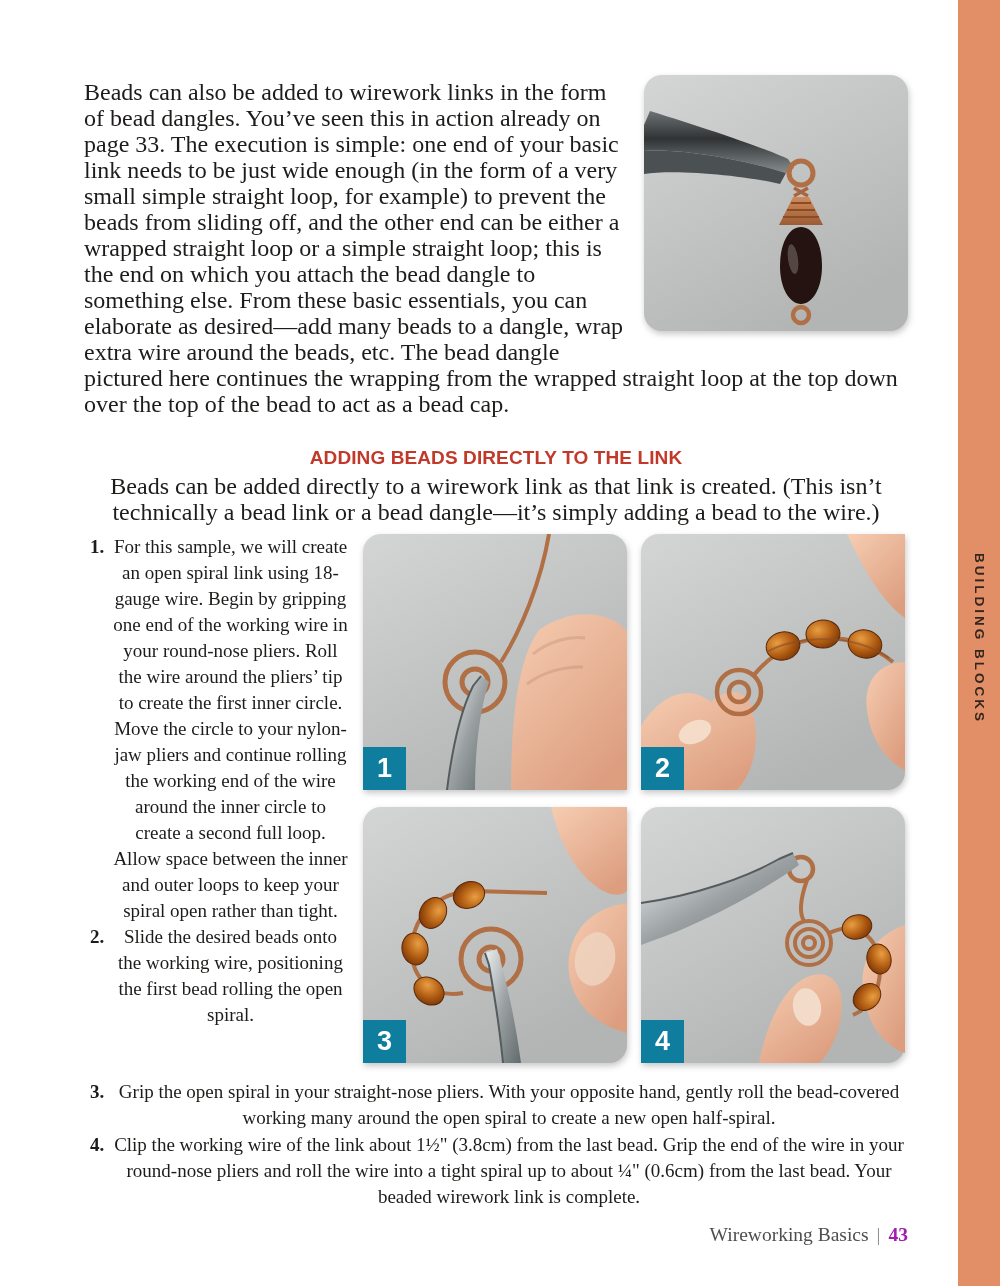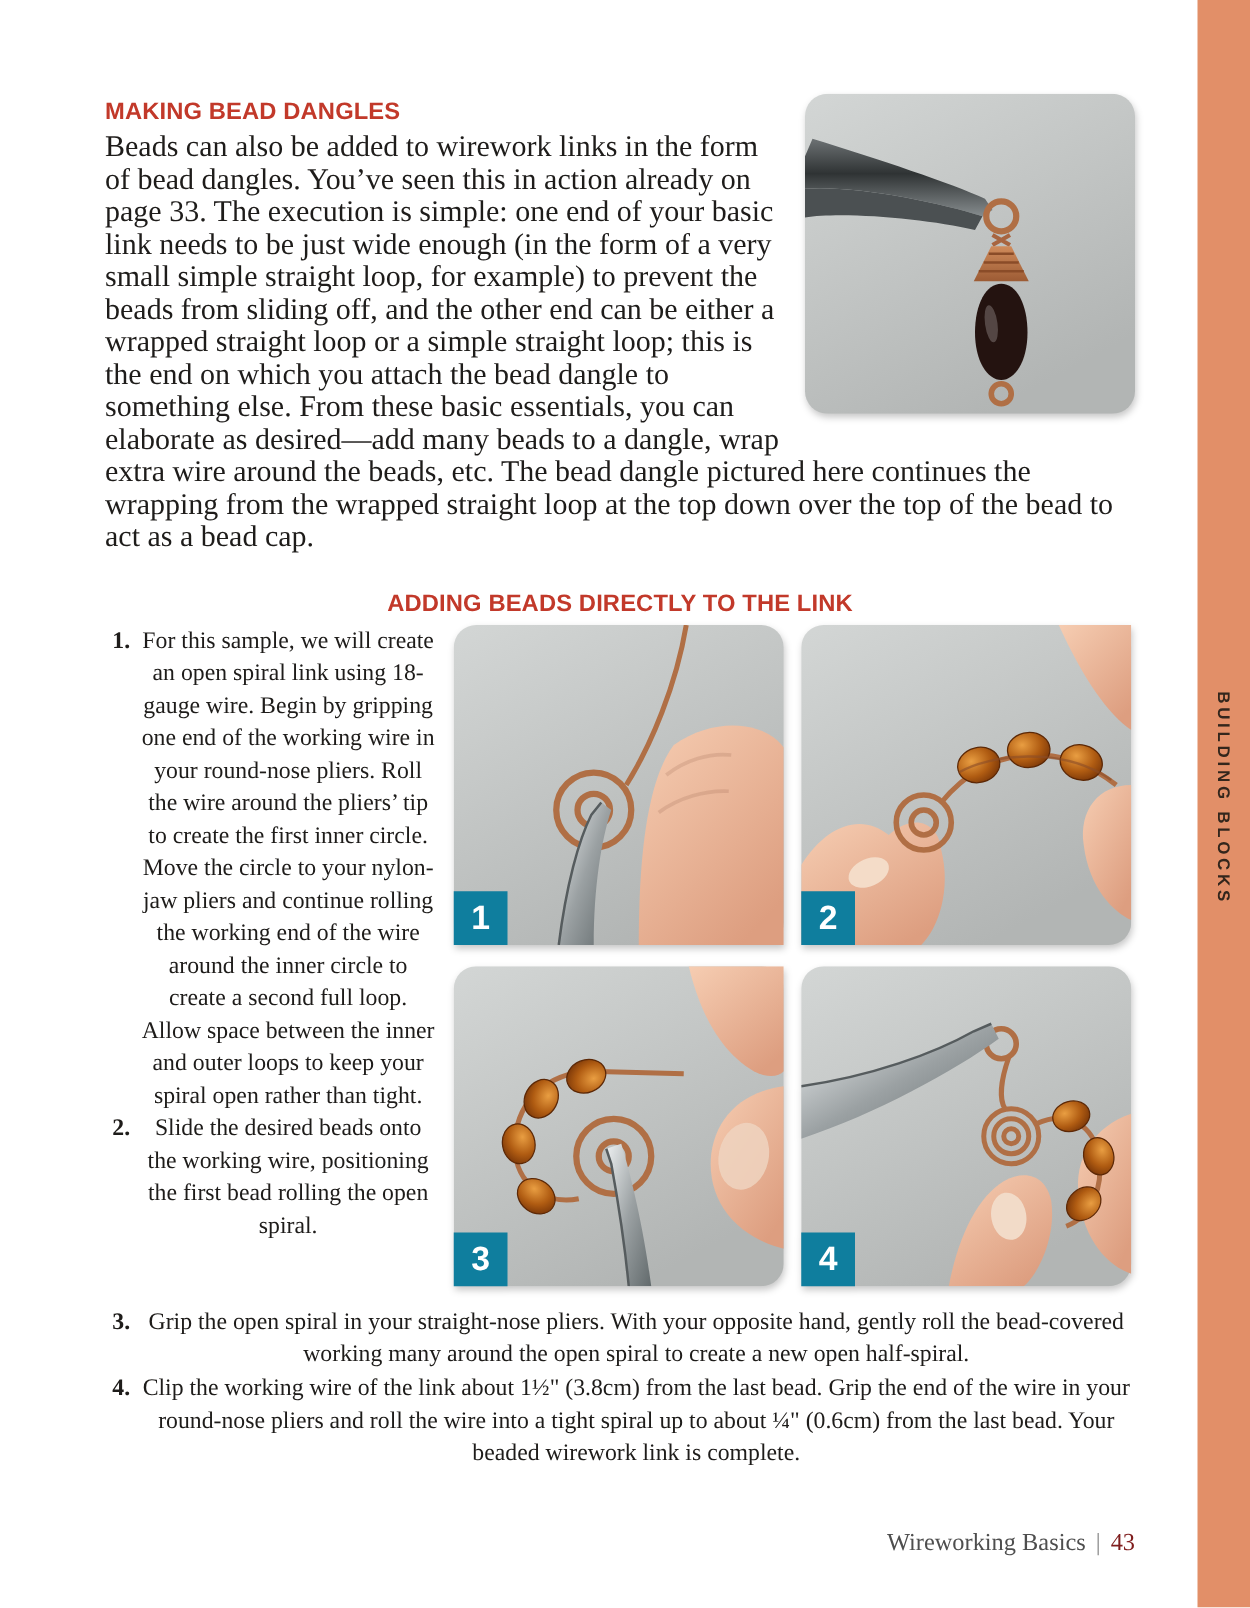--- a/index.html
+++ b/index.html
@@ -60,21 +60,21 @@
   .step-text { flex:1;font-family:Liberation Serif, serif; }
   .steps-bottom { margin-top:16px; }
   .steps-bottom .step { margin-bottom:1px; }
 
   .footer {
     position:absolute; top:1224px; right:92px;
     font-size:19.5px; color:#4e4e4e;
   }
   .footer .book-title { }
   .footer .sep { color:#8a8a8a; padding:0 8px; font-style:normal; }
-  .footer .page-num { font-weight:400; color:#7f1d1d; font-style:normal; }
+  .footer .page-num { font-weight:700; color:#a21caf; font-style:normal; }
 </style>
 </head>
 <body>
 
 <div class="page">
 
   <svg width="0" height="0" style="position:absolute">
     <defs>
       <linearGradient id="gBg" x1="0" y1="0" x2="0.55" y2="1">
         <stop offset="0" stop-color="#d3d6d5"></stop>
@@ -124,27 +124,27 @@
             <circle cx="157" cy="98" r="12" fill="none" stroke="#b06f45" stroke-width="5"></circle>
             <path d="M150,113 L164,121 M164,113 L150,121" stroke="#a86540" stroke-width="3.4" fill="none"></path>
             <path d="M149,122 L135,150 L179,150 L165,122 Z" fill="url(#gCopper)"></path>
             <path d="M147,128 H167 M143,135 H171 M139,142 H175" stroke="#8a4c28" stroke-width="2"></path>
             <path d="M157,152 C145,152 136,168 136,191 C136,214 146,229 157,229 C168,229 178,214 178,191 C178,168 169,152 157,152 Z" fill="#241310"></path>
             <ellipse cx="149" cy="184" rx="5" ry="15" fill="rgba(255,255,255,0.22)" transform="rotate(-8 149 184)"></ellipse>
             <circle cx="157" cy="240" r="8" fill="none" stroke="#b06f45" stroke-width="4.5"></circle>
           </g>
         </svg>
       </div>
-      <h2 class="sec-heading">MAKING BEAD DANGLES</h2>
       <p class="body-text">Beads can also be added to wirework links in the form of bead dangles. You’ve seen this in action already on page 33. The execution is simple: one end of your basic link needs to be just wide enough (in the form of a very small simple straight loop, for example) to prevent the beads from sliding off, and the other end can be either a wrapped straight loop or a simple straight loop; this is the end on which you attach the bead dangle to something else. From these basic essentials, you can elaborate as desired—add many beads to a dangle, wrap extra wire around the beads, etc. The bead dangle pictured here continues the wrapping from the wrapped straight loop at the top down over the top of the bead to act as a bead cap.</p>
       <div style="clear:both"></div>
     </div>
 
     <div class="section2">
       <h2 class="sec-heading">ADDING BEADS DIRECTLY TO THE LINK</h2>
+      <p class="body-text intro">Beads can be added directly to a wirework link as that link is created. (This isn’t technically a bead link or a bead dangle—it’s simply adding a bead to the wire.)</p>
 
       <div class="steps-row">
         <div class="steps-col">
           <div class="step">
             <span class="step-num">1.</span>
             <span class="step-text">For this sample, we will create an open spiral link using 18-gauge wire. Begin by gripping one end of the working wire in your round-nose pliers. Roll the wire around the pliers’ tip to create the first inner circle. Move the circle to your nylon-jaw pliers and continue rolling the working end of the wire around the inner circle to create a second full loop. Allow space between the inner and outer loops to keep your spiral open rather than tight.</span>
           </div>
           <div class="step">
             <span class="step-num">2.</span>
             <span class="step-text">Slide the desired beads onto the working wire, positioning the first bead rolling the open spiral.</span>

